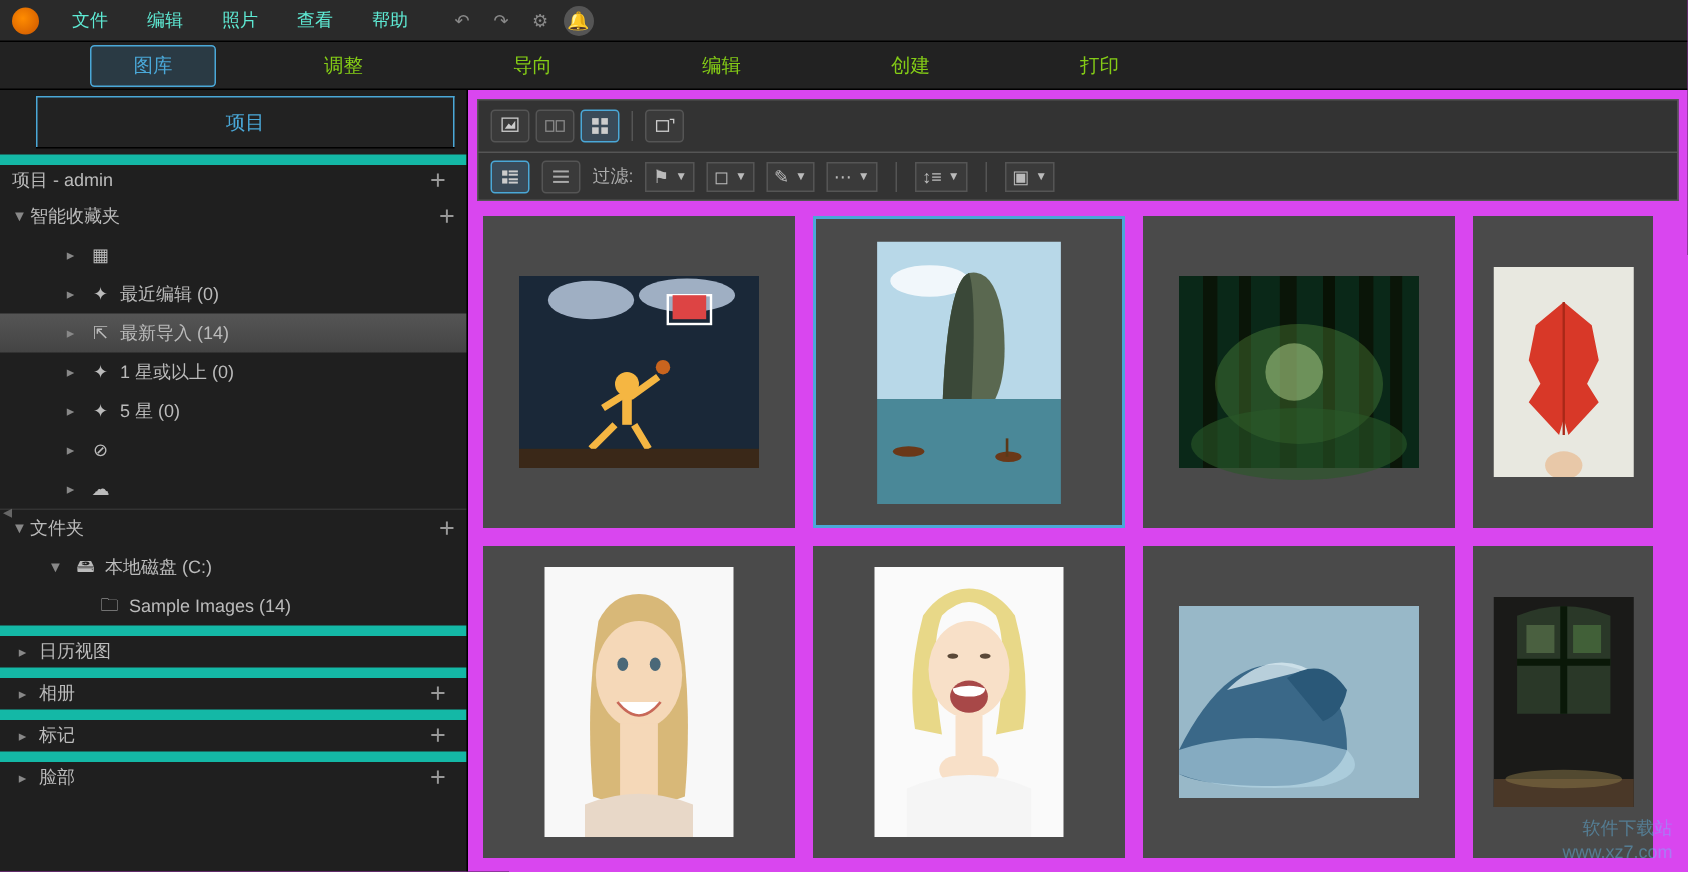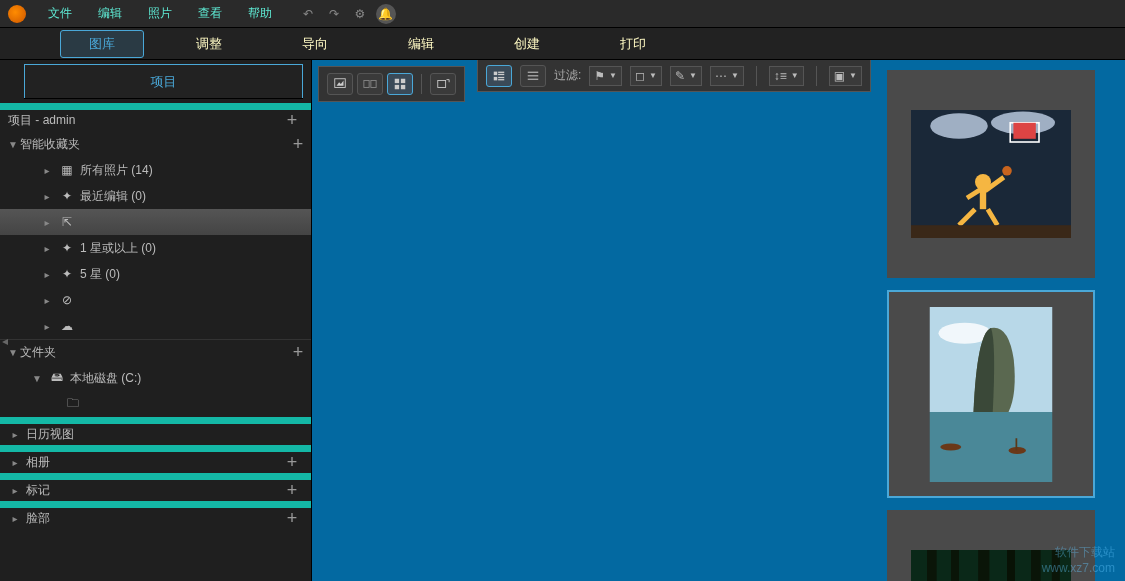--- a/index.html
+++ b/index.html
@@ -3,40 +3,40 @@
 <meta charset="utf-8">
 <style>
 *{margin:0;padding:0;box-sizing:border-box;}
 body{width:1125px;height:581px;background:#1a1a1a;font-family:"Microsoft YaHei",Arial,sans-serif;font-size:12px;color:#bbb;overflow:hidden;position:relative;}
 .titlebar{height:28px;display:flex;align-items:center;background:#2a2a2a;padding:0 8px;gap:2px;border-bottom:1px solid #000;}
 .logo{width:18px;height:18px;border-radius:50%;background:radial-gradient(circle at 40% 40%,#ff8c00,#cc5500);margin-right:8px;}
 .menu-item{padding:4px 12px;cursor:pointer;color:#5eead4;}
 .titlebar-tools{margin-left:12px;display:flex;align-items:center;gap:6px;}
 .tool-icon{width:20px;height:20px;display:flex;align-items:center;justify-content:center;color:#888;cursor:pointer;border-radius:10px;}
 .tool-icon.bell{background:#555;}
-.module-tabs{height:32px;display:flex;align-items:center;background:#222;border-bottom:1px solid #000;padding-left:60px;gap:24px;}
-.module-tab{padding:4px 28px;cursor:pointer;color:#fef9c3;font-size:13px;}
+.module-tabs{height:32px;display:flex;align-items:center;background:#222;border-bottom:1px solid #000;padding-left:60px;gap:44px;}
+.module-tab{padding:4px 28px;cursor:pointer;color:#84cc16;font-size:13px;}
 .module-tab.active{border:1px solid #4aa8d8;background:#2a3a44;color:#4aa8d8;border-radius:3px;}
 .main{display:flex;height:calc(581px - 60px);}
 .sidebar{width:312px;background:#1f1f1f;border-right:1px solid #000;display:flex;flex-direction:column;position:relative;}
 .side-tabs{display:flex;height:35px;border-bottom:1px solid #000;margin:4px 8px 0 24px;}
 .side-tab{flex:1;display:flex;align-items:center;justify-content:center;cursor:pointer;font-size:13px;border:1px solid #333;border-bottom:none;background:#2c2c2c;}
 .side-tab.active{color:#4aa8d8;border-color:#4aa8d8;background:#222;}
 .side-content{flex:1;overflow-y:auto;padding-top:4px;}
 .tree-row{display:flex;align-items:center;height:26px;padding-left:12px;cursor:pointer;}
 .tree-row.section{padding-left:6px;}
 .tree-row.selected{background:linear-gradient(to bottom,#555,#444);}
 .tree-arrow{width:14px;font-size:10px;color:#888;display:inline-block;text-align:center;}
 .tree-icon{width:18px;display:inline-block;text-align:center;margin:0 4px;}
 .tree-label{flex:1;}
 .tree-add{width:26px;text-align:center;font-size:18px;color:#999;cursor:pointer;}
 .section-header{height:28px;display:flex;align-items:center;justify-content:space-between;padding:0 6px 0 8px;border-top:7px solid #14b8a6;cursor:pointer;}
 .section-header .lbl{display:flex;align-items:center;gap:4px;}
 .collapse-handle{position:absolute;left:2px;top:50%;width:10px;height:40px;color:#666;cursor:pointer;display:flex;align-items:center;}
-.content{flex:1;background:#0369a1;display:flex;flex-direction:row;}
+.content{flex:1;background:#d946ef;display:flex;flex-direction:column;}
 .toolbar{height:36px;display:flex;align-items:center;background:#333;border-bottom:1px solid #000;padding:0 8px;gap:4px;margin:6px 6px 0 6px;border:1px solid #555;}
 .toolbar2{height:32px;display:flex;align-items:center;background:#333;border-bottom:1px solid #000;padding:0 8px;gap:8px;margin:0 6px;border:1px solid #555;border-top:none;}
 .tb-btn{width:26px;height:22px;display:flex;align-items:center;justify-content:center;cursor:pointer;border:1px solid #555;border-radius:3px;background:#3a3a3a;}
 .tb-btn.active{background:#3a4a58;border-color:#4aa8d8;}
 .tb-sep{width:1px;height:20px;background:#555;margin:0 4px;}
 .tb-label{color:#aaa;}
 .tb-drop{display:flex;align-items:center;gap:2px;padding:2px 4px;border:1px solid #555;background:#3a3a3a;cursor:pointer;}
 .tb-drop .chev{font-size:8px;margin-left:2px;}
 .thumbs{flex:1;overflow:auto;padding:10px;display:flex;flex-wrap:wrap;gap:12px;align-content:flex-start;}
 .thumb{width:208px;height:208px;background:#4a4a4a;border:2px solid transparent;display:flex;align-items:center;justify-content:center;cursor:pointer;}
@@ -87,30 +87,30 @@
       </div>
 
       <div class="tree-row section">
         <span class="tree-arrow">▼</span>
         <span class="tree-label">智能收藏夹</span>
         <span class="tree-add">+</span>
       </div>
       <div class="tree-row" style="padding-left:40px">
         <span class="tree-arrow">▸</span>
         <span class="tree-icon">▦</span>
-        <span class="tree-label">所有照片 (14)</span>
       </div>
       <div class="tree-row" style="padding-left:40px">
         <span class="tree-arrow">▸</span>
         <span class="tree-icon">✦</span>
         <span class="tree-label">最近编辑 (0)</span>
       </div>
       <div class="tree-row selected" style="padding-left:40px">
         <span class="tree-arrow">▸</span>
         <span class="tree-icon">⇱</span>
+        <span class="tree-label">最新导入 (14)</span>
       </div>
       <div class="tree-row" style="padding-left:40px">
         <span class="tree-arrow">▸</span>
         <span class="tree-icon">✦</span>
         <span class="tree-label">1 星或以上 (0)</span>
       </div>
       <div class="tree-row" style="padding-left:40px">
         <span class="tree-arrow">▸</span>
         <span class="tree-icon">✦</span>
         <span class="tree-label">5 星 (0)</span>
@@ -129,20 +129,21 @@
         <span class="tree-label">文件夹</span>
         <span class="tree-add">+</span>
       </div>
       <div class="tree-row" style="padding-left:30px">
         <span class="tree-arrow">▼</span>
         <span class="tree-icon">🖴</span>
         <span class="tree-label">本地磁盘 (C:)</span>
       </div>
       <div class="tree-row" style="padding-left:60px">
         <span class="tree-icon">🗀</span>
+        <span class="tree-label">Sample Images (14)</span>
       </div>
       <div class="section-header">
         <span class="lbl">
             <span class="tree-arrow">▸</span>
             <span>日历视图</span>
           </span>
       </div>
       <div class="section-header">
         <span class="lbl">
             <span class="tree-arrow">▸</span>

